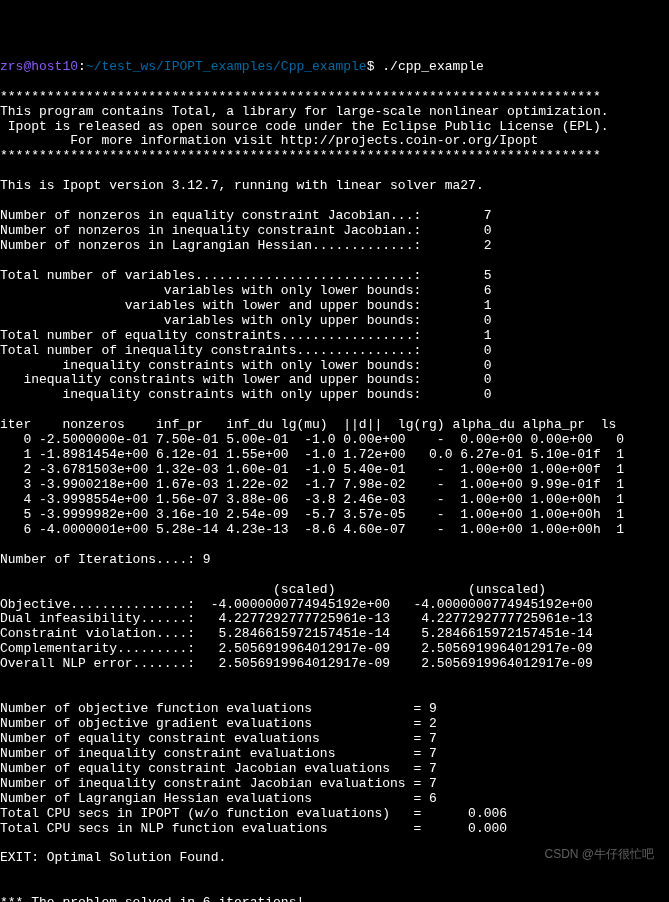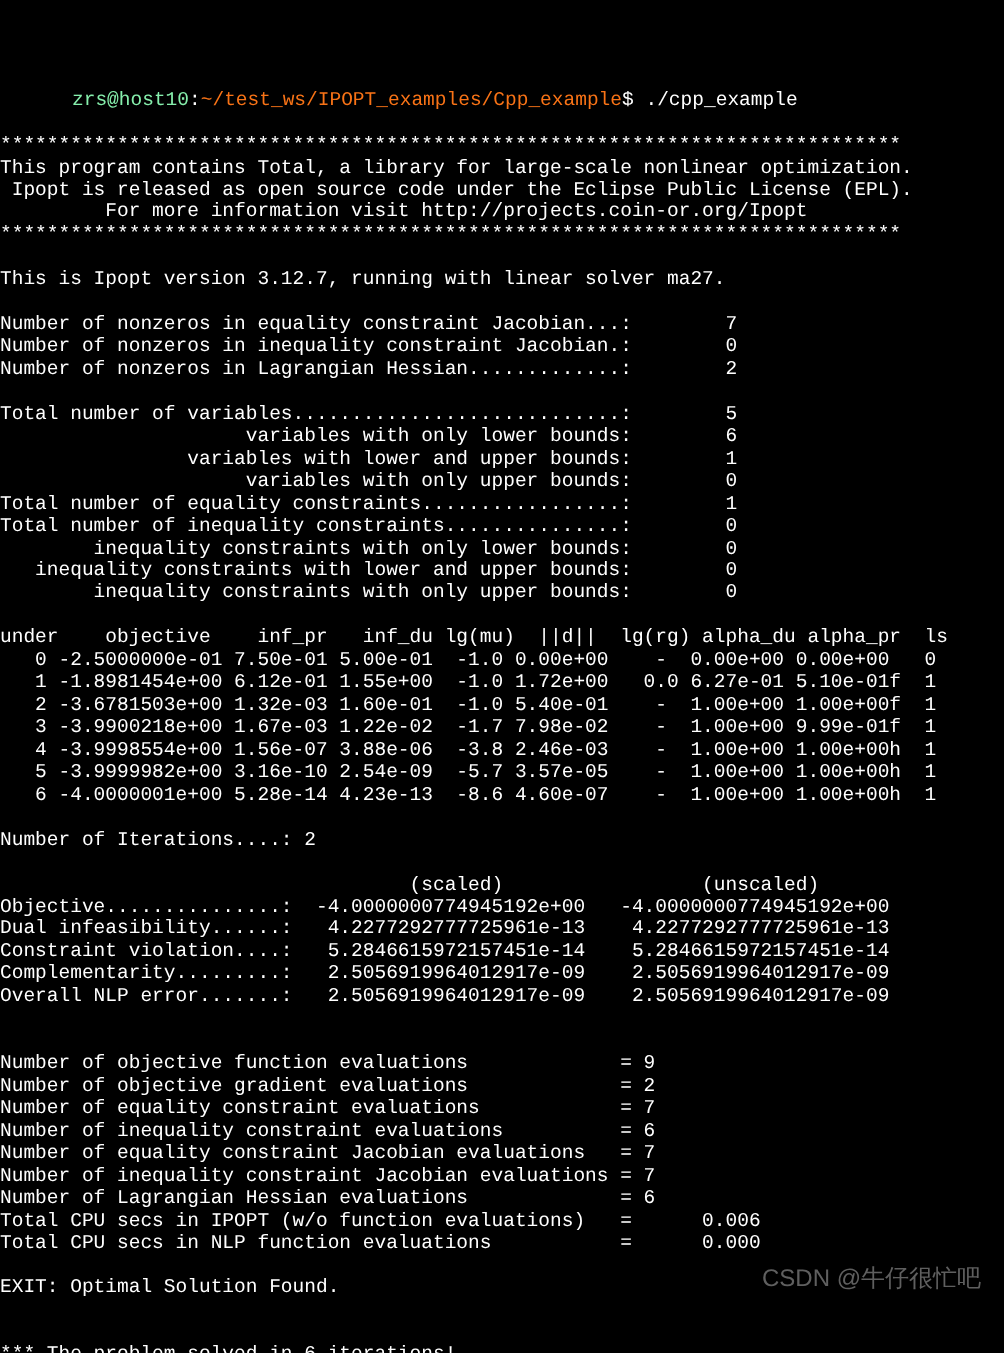--- a/index.html
+++ b/index.html
@@ -13,39 +13,38 @@
       font-size: 13px;
       color: #ffffff;
       white-space: pre;
       width: 669px;
       height: 902px;
       overflow: hidden;
       position: relative;
       line-height: 1.15;
     }
     .prompt-user {
-      color: #86efac;
-      margin-left: 48px;
+      color: #8b5cf6;
     }
     .prompt-path {
-      color: #f97316;
+      color: #0369a1;
     }
     .prompt-dollar {
       color: #ffffff;
     }
     .line-block {
       color: #ffffff;
     }
     .watermark {
       position: absolute;
       bottom: 40px;
       right: 15px;
       color: #888888;
       font-family: sans-serif;
-      font-size: 16px;
+      font-size: 12px;
       opacity: 0.7;
       text-align: right;
     }
   </style>
 </head>
 <body>
 
 
 
 <div><span class="prompt-user">zrs@host10</span><span class="prompt-dollar">:</span><span class="prompt-path">~/test_ws/IPOPT_examples/Cpp_example</span><span class="prompt-dollar">$</span><span> </span><span>./cpp_example</span>
@@ -65,43 +64,43 @@
 <span class="line-block">Total number of variables............................:        5</span>
 <span class="line-block">                     variables with only lower bounds:        6</span>
 <span class="line-block">                variables with lower and upper bounds:        1</span>
 <span class="line-block">                     variables with only upper bounds:        0</span>
 <span class="line-block">Total number of equality constraints.................:        1</span>
 <span class="line-block">Total number of inequality constraints...............:        0</span>
 <span class="line-block">        inequality constraints with only lower bounds:        0</span>
 <span class="line-block">   inequality constraints with lower and upper bounds:        0</span>
 <span class="line-block">        inequality constraints with only upper bounds:        0</span>
 
-<span class="line-block">under    objective    inf_pr   inf_du lg(mu)  ||d||  lg(rg) alpha_du alpha_pr  ls</span>
+<span class="line-block">iter    nonzeros    inf_pr   inf_du lg(mu)  ||d||  lg(rg) alpha_du alpha_pr  ls</span>
 <span class="line-block">   0 -2.5000000e-01 7.50e-01 5.00e-01  -1.0 0.00e+00    -  0.00e+00 0.00e+00   0</span>
 <span class="line-block">   1 -1.8981454e+00 6.12e-01 1.55e+00  -1.0 1.72e+00   0.0 6.27e-01 5.10e-01f  1</span>
 <span class="line-block">   2 -3.6781503e+00 1.32e-03 1.60e-01  -1.0 5.40e-01    -  1.00e+00 1.00e+00f  1</span>
 <span class="line-block">   3 -3.9900218e+00 1.67e-03 1.22e-02  -1.7 7.98e-02    -  1.00e+00 9.99e-01f  1</span>
 <span class="line-block">   4 -3.9998554e+00 1.56e-07 3.88e-06  -3.8 2.46e-03    -  1.00e+00 1.00e+00h  1</span>
 <span class="line-block">   5 -3.9999982e+00 3.16e-10 2.54e-09  -5.7 3.57e-05    -  1.00e+00 1.00e+00h  1</span>
 <span class="line-block">   6 -4.0000001e+00 5.28e-14 4.23e-13  -8.6 4.60e-07    -  1.00e+00 1.00e+00h  1</span>
 
-<span class="line-block">Number of Iterations....: 2</span>
+<span class="line-block">Number of Iterations....: 9</span>
 
 <span class="line-block">                                   (scaled)                 (unscaled)</span>
 <span class="line-block">Objective...............:  -4.0000000774945192e+00   -4.0000000774945192e+00</span>
 <span class="line-block">Dual infeasibility......:   4.2277292777725961e-13    4.2277292777725961e-13</span>
 <span class="line-block">Constraint violation....:   5.2846615972157451e-14    5.2846615972157451e-14</span>
 <span class="line-block">Complementarity.........:   2.5056919964012917e-09    2.5056919964012917e-09</span>
 <span class="line-block">Overall NLP error.......:   2.5056919964012917e-09    2.5056919964012917e-09</span>
 
 
 <span class="line-block">Number of objective function evaluations             = 9</span>
 <span class="line-block">Number of objective gradient evaluations             = 2</span>
 <span class="line-block">Number of equality constraint evaluations            = 7</span>
-<span class="line-block">Number of inequality constraint evaluations          = 6</span>
+<span class="line-block">Number of inequality constraint evaluations          = 7</span>
 <span class="line-block">Number of equality constraint Jacobian evaluations   = 7</span>
 <span class="line-block">Number of inequality constraint Jacobian evaluations = 7</span>
 <span class="line-block">Number of Lagrangian Hessian evaluations             = 6</span>
 <span class="line-block">Total CPU secs in IPOPT (w/o function evaluations)   =      0.006</span>
 <span class="line-block">Total CPU secs in NLP function evaluations           =      0.000</span>
 
 <span class="line-block">EXIT: Optimal Solution Found.</span>
 
 
 <span class="line-block">*** The problem solved in 6 iterations!</span>

